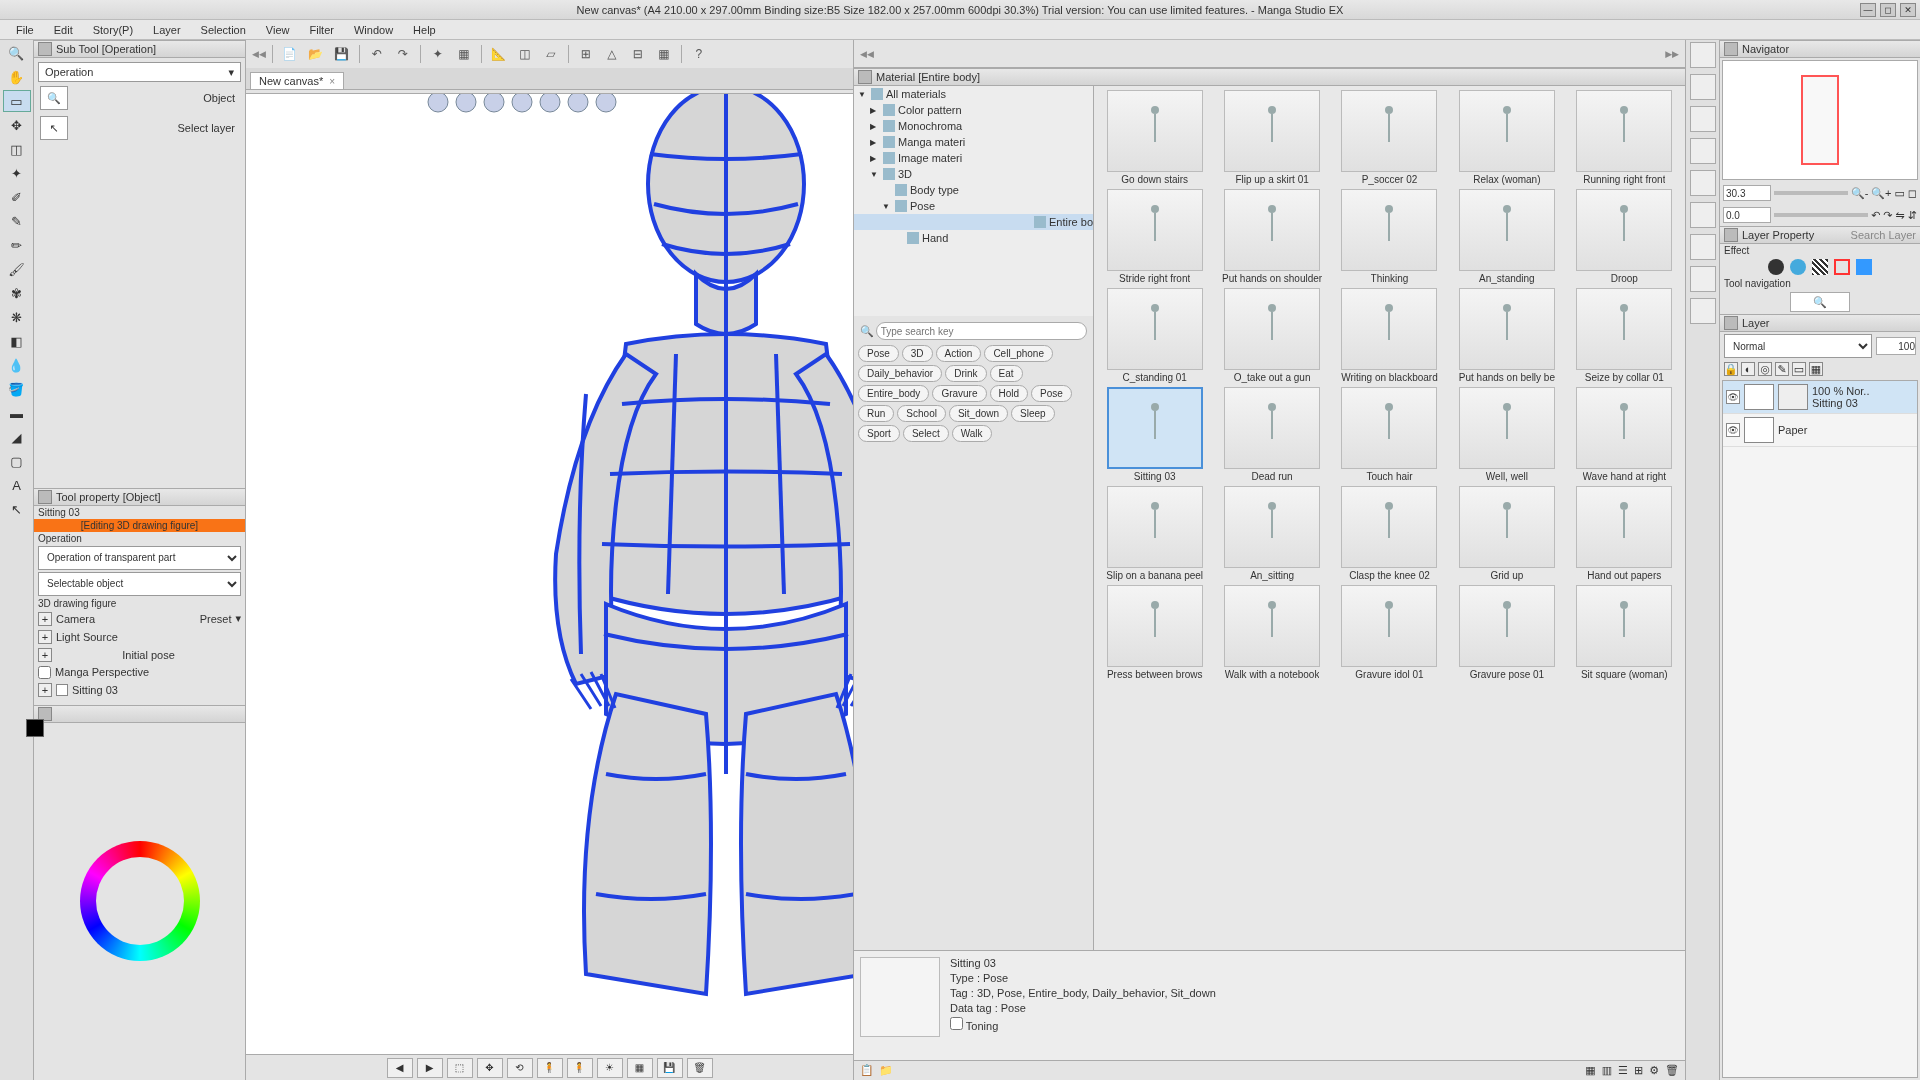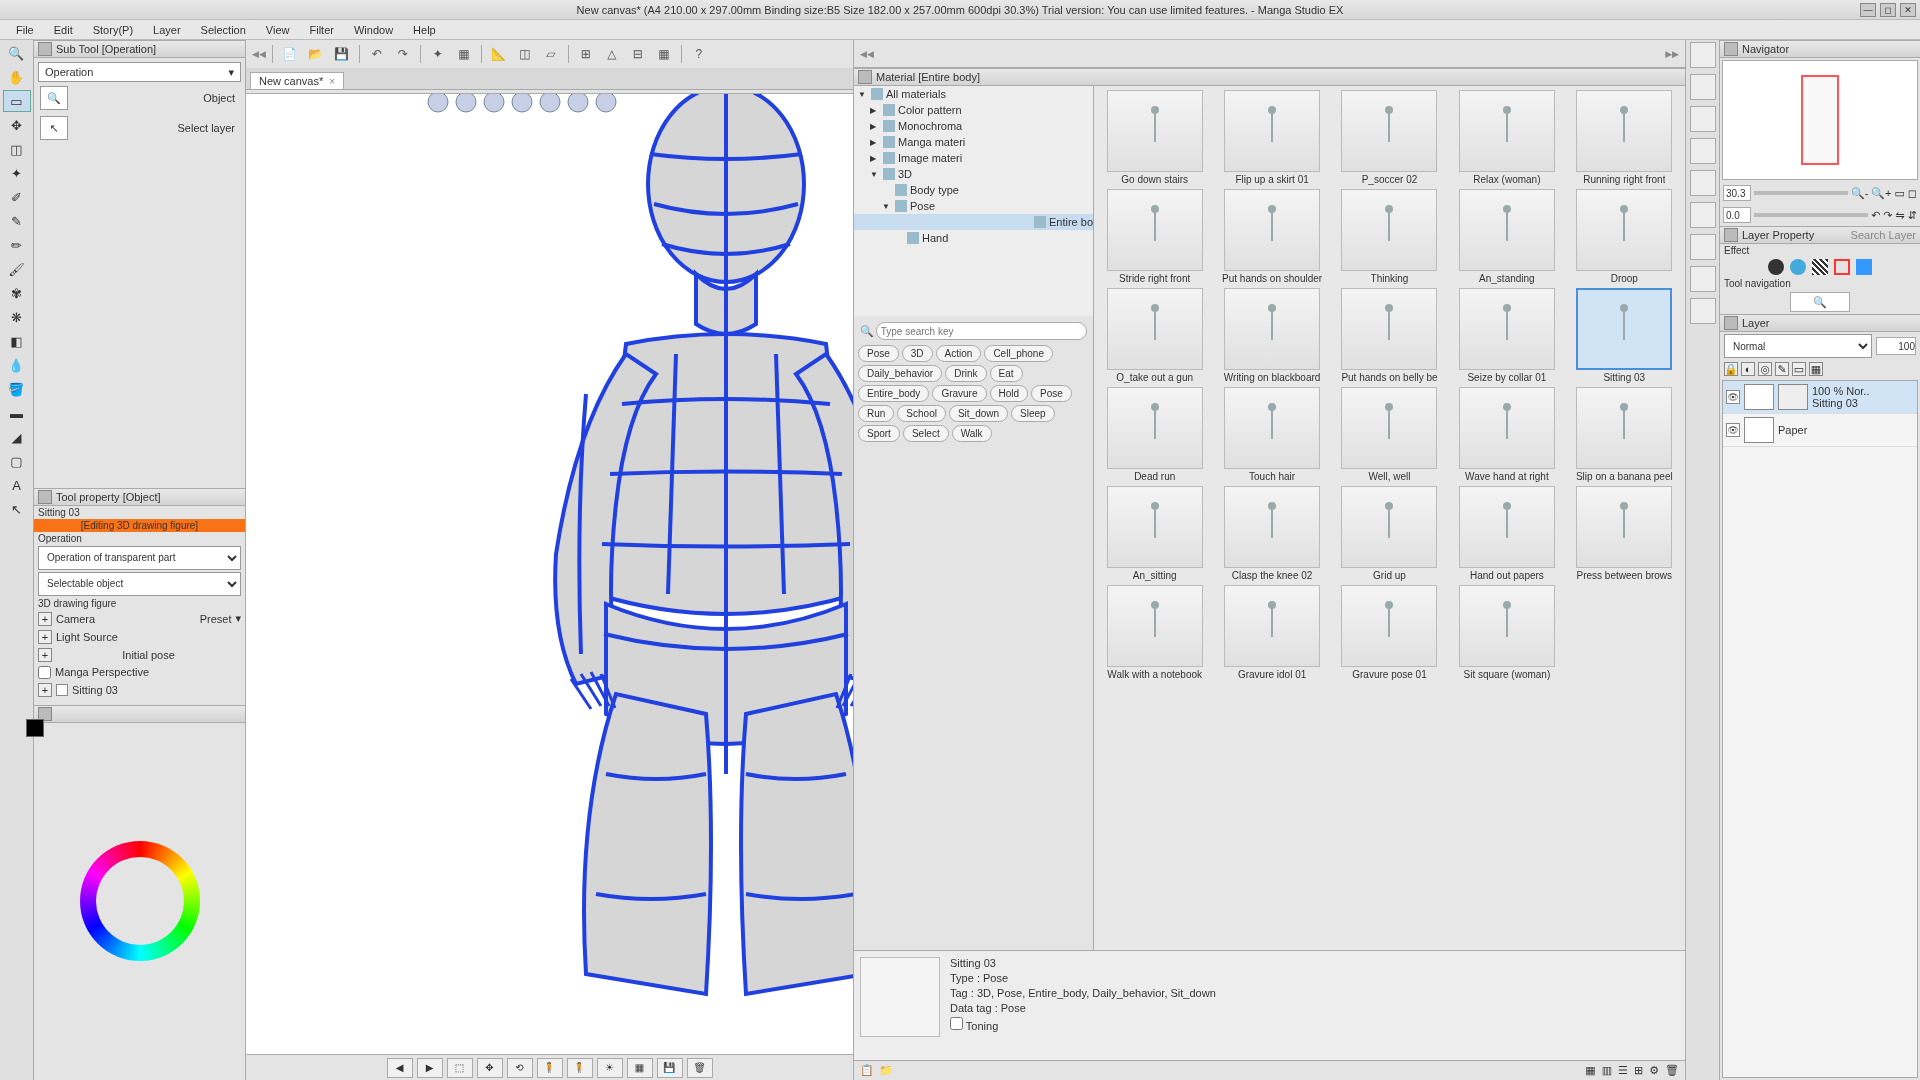--- a/index.html
+++ b/index.html
@@ -61,21 +61,21 @@
 .tagbtn{background:#f4f4f4;border:1px solid #aaa;border-radius:9px;padding:2px 8px;font-size:10px;text-align:center;display:inline-block}
 .searchrow{display:flex;align-items:center;padding:2px;gap:2px}
 .searchrow input{flex:1;border:1px solid #aaa;height:18px;padding:0 4px;font-size:10px;border-radius:9px}
 .infobar{height:110px;border-top:1px solid #aaa;background:#ededed;display:flex;padding:6px;gap:10px}
 .infobar .th2{width:80px;height:80px;background:#f4f4f4;border:1px solid #bbb}
 .btmbar{height:20px;border-top:1px solid #aaa;background:#e4e4e4;display:flex;align-items:center;padding:0 6px;gap:6px}
 .rpanel{width:200px;background:#e4e4e4;display:flex;flex-direction:column}
 .navbox{height:120px;border:1px solid #aaa;background:#fff;margin:2px;display:flex;align-items:center;justify-content:center}
 .navbox .pg{width:38px;height:90px;background:#f8f8f8;border:2px solid #f55;position:relative}
 .zoomctl{padding:3px;font-size:10px;display:flex;align-items:center;gap:3px}
-.zoomctl input{width:28px;height:16px;border:1px solid #aaa;font-size:10px;padding:0 2px}
+.zoomctl input{width:48px;height:16px;border:1px solid #aaa;font-size:10px;padding:0 2px}
 .layerlist{flex:1;background:#f4f4f4;border:1px solid #aaa;margin:2px;overflow:auto}
 .lrow{display:flex;align-items:center;padding:3px;border-bottom:1px solid #ddd;gap:4px;font-size:10px}
 .lrow.sel{background:#d0e4f5}
 .lrow .eye{width:14px;height:14px;border:1px solid #888;background:#fff;font-size:9px;display:flex;align-items:center;justify-content:center}
 .lrow .lth{width:30px;height:26px;background:#fff;border:1px solid #888}
 .sidecol{width:34px;background:#e0e0e0;border-right:1px solid #aaa;display:flex;flex-direction:column;align-items:center;padding-top:2px;gap:6px}
 .sidecol .sb{width:26px;height:26px;border:1px solid #aaa;background:#eee}
 .canvbtm{height:26px;background:#e4e4e4;border-top:1px solid #aaa;display:flex;align-items:center;justify-content:center;gap:4px}
 .canvbtm .cb{width:26px;height:20px;border:1px solid #aaa;background:#f0f0f0;font-size:10px;display:flex;align-items:center;justify-content:center}
 </style>
@@ -415,20 +415,26 @@
             <div class="mitem">
               <div class="th">
                 <div class="stick"></div>
               </div>
               <div class="nm">Droop</div>
             </div>
             <div class="mitem">
               <div class="th">
                 <div class="stick"></div>
               </div>
+              <div class="nm">C_standing 01</div>
+            </div>
+            <div class="mitem">
+              <div class="th">
+                <div class="stick"></div>
+              </div>
               <div class="nm">O_take out a gun</div>
             </div>
             <div class="mitem">
               <div class="th">
                 <div class="stick"></div>
               </div>
               <div class="nm">Writing on blackboard</div>
             </div>
             <div class="mitem">
               <div class="th">

